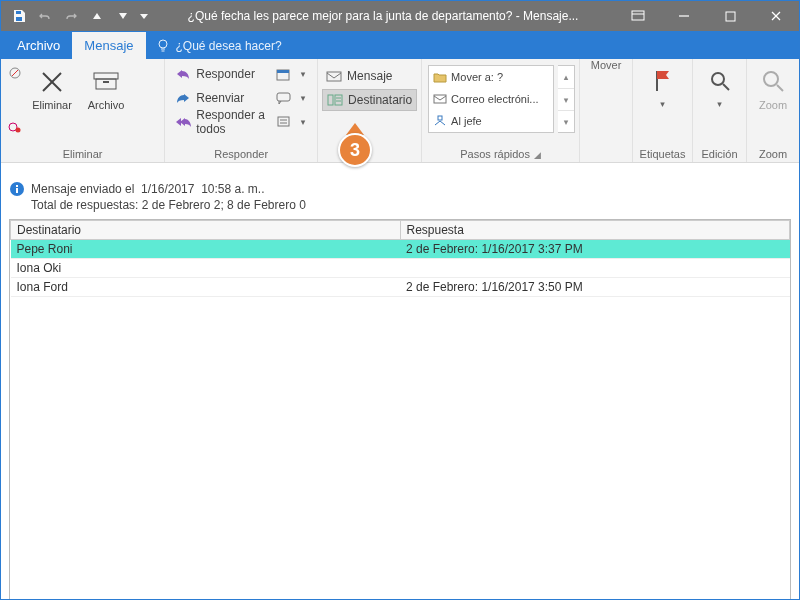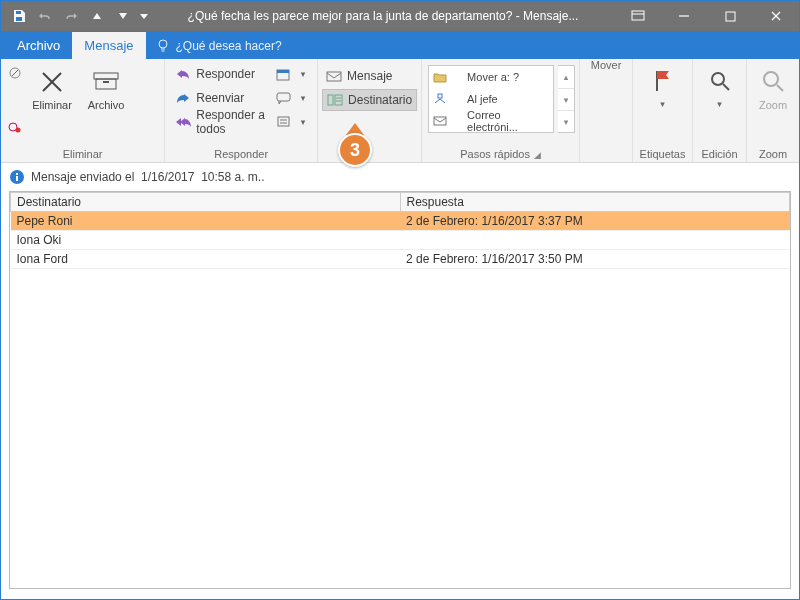--- a/index.html
+++ b/index.html
@@ -31,37 +31,37 @@
 .bigbtn { display: flex; flex-direction: column; align-items: center; justify-content: flex-start; width: 50px; padding-top: 2px; font-size: 11px; color: #444; text-align: center; gap: 2px; }
 .bigbtn .ico { width: 32px; height: 32px; display:flex; align-items:center; justify-content:center;}
 .col { display: flex; flex-direction: column; gap: 2px; }
 .smbtn { display: flex; align-items: center; gap: 5px; font-size: 12px; color: #444; padding: 2px 4px; height: 22px; }
 .smbtn.highlight { background: #d5d5d5; border: 1px solid #bfbfbf; }
 .smbtn .sico { width: 16px; height: 16px; display:flex; align-items:center; justify-content:center; }
 .dd { width:12px; display:flex; justify-content:center; color:#666; font-size:9px;}
 
 
 .qs { width: 130px; border: 1px solid #c9c9c9; background: #fff; font-size: 11px; color: #444; }
-.qs .qrow { display:flex; align-items:center; gap:20px; padding: 2px 4px; height: 22px; border-bottom: 0; }
+.qs .qrow { display:flex; align-items:center; gap:4px; padding: 2px 4px; height: 22px; border-bottom: 0; text-align: center; }
 .qs .qrow .qico { width:14px; height:14px; display:flex; align-items:center; justify-content:center; }
 .qs-side { display:flex; flex-direction:column; border:1px solid #c9c9c9; border-left:none; }
 .qs-side div { width:16px; height:22px; display:flex; align-items:center; justify-content:center; color:#888; font-size:9px; background:#fff;}
 .qs-side div + div { border-top:1px solid #e4e4e4; }
 
 
-.infobar { padding: 6px 8px 4px 8px; font-size: 12px; color: #444; display:flex; align-items:flex-start; gap:6px; }
+.infobar { padding: 6px 8px 4px 8px; font-size: 12px; color: #444; display:flex; align-items:flex-start; gap:6px;margin-top:12px; }
 .infobar .iico { width:16px;height:16px; color:#2b7cd3; flex-shrink:0;}
 .infobar .lines div { line-height: 1.35; }
 
 
 .tablewrap { margin: 2px 8px 8px 8px; border:1px solid #bbb; height: 398px; background:#fff; }
 table { width:100%; border-collapse: collapse; font-size: 12px; color:#333; }
 th { text-align:left; font-weight: normal; background:#f7f7f7; border:1px solid #ccc; padding: 2px 6px; }
 td { padding: 2px 6px; border-bottom: 1px solid #eee; }
-tr.sel td { background: #fdba74; }
+tr.sel td { background: #5eead4; }
 
 
 .callout { position:absolute; left: 337px; top: 122px; display:flex; flex-direction:column; align-items:center; }
 .callout .stem { width:0;height:0; border-left:9px solid transparent; border-right:9px solid transparent; border-bottom:12px solid #e8833a; }
 .callout .ball { width:34px; height:34px; border-radius:50%; background:#e8833a; color:#fff; font-size:18px; font-weight:bold; display:flex; align-items:center; justify-content:center; margin-top:-2px; border:2px solid #fff; box-shadow:0 1px 3px rgba(0,0,0,0.3);}
 </style>
 </head>
 <body>
 
 <div class="titlebar">
@@ -278,34 +278,34 @@
             <span class="qico">
               <svg width="14" height="12">
                 <path d="M1 3h4l1 1h7v7H1z" fill="#e6c46b" stroke="#b89a3e"></path>
               </svg>
             </span>
             <span>Mover a: ?</span>
           </div>
         <div class="qrow">
             <span class="qico">
               <svg width="14" height="12">
-                <path d="M2 10l5-4 5 4" fill="none" stroke="#3a7ac0"></path>
-                <rect x="5" y="1" width="4" height="4" fill="none" stroke="#3a7ac0"></rect>
-              </svg>
-            </span>
-            <span>Al jefe</span>
+                <rect x="1" y="2" width="12" height="8" fill="none" stroke="#777"></rect>
+                <path d="M1 3l6 4 6-4" fill="none" stroke="#777"></path>
+              </svg>
+            </span>
+            <span>Correo electróni...</span>
           </div>
         <div class="qrow">
             <span class="qico">
               <svg width="14" height="12">
-                <rect x="1" y="2" width="12" height="8" fill="none" stroke="#777"></rect>
-                <path d="M1 3l6 4 6-4" fill="none" stroke="#777"></path>
-              </svg>
-            </span>
-            <span>Correo electróni...</span>
+                <path d="M2 10l5-4 5 4" fill="none" stroke="#3a7ac0"></path>
+                <rect x="5" y="1" width="4" height="4" fill="none" stroke="#3a7ac0"></rect>
+              </svg>
+            </span>
+            <span>Al jefe</span>
           </div>
       </div>
       <div class="qs-side">
           <div>▴</div>
           <div>▾</div>
           <div>▾</div>
         </div>
     </div>
     <div class="label"><span>Pasos rápidos</span><span class="dlg">◢</span></div>
   </div>
@@ -363,20 +363,21 @@
 <div class="infobar">
   <span class="iico">
       <svg width="16" height="16">
         <circle cx="8" cy="8" r="7" fill="#2b7cd3"></circle>
         <rect x="7" y="7" width="2" height="5" fill="#fff"></rect>
         <rect x="7" y="4" width="2" height="2" fill="#fff"></rect>
       </svg>
     </span>
   <div class="lines">
     <div><span>Mensaje enviado el</span>&nbsp;&nbsp;<span>1/16/2017</span>&nbsp;&nbsp;<span>10:58 a. m..</span></div>
+    <div>Total de respuestas: 2 de Febrero 2; 8 de Febrero 0</div>
   </div>
 </div>
 
 <div class="tablewrap">
   <table>
     <thead>
         <tr>
       <th style="width:50%">Destinatario</th>
       <th>Respuesta</th>
     </tr>

